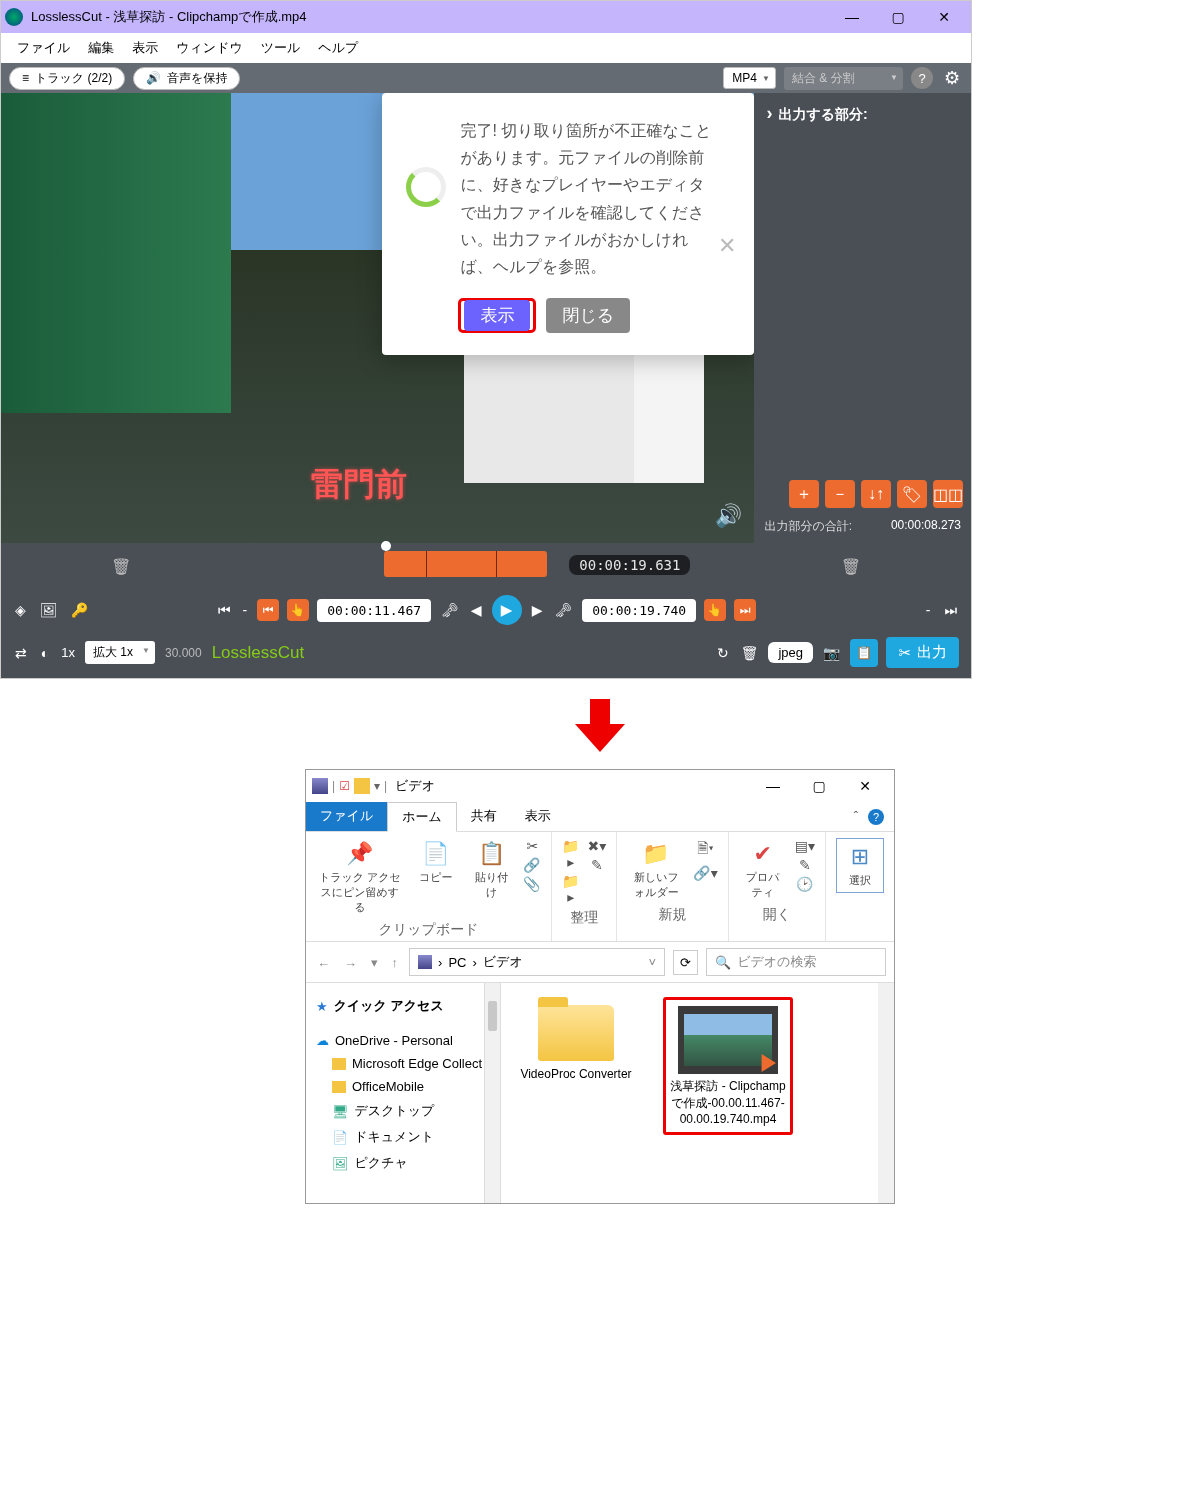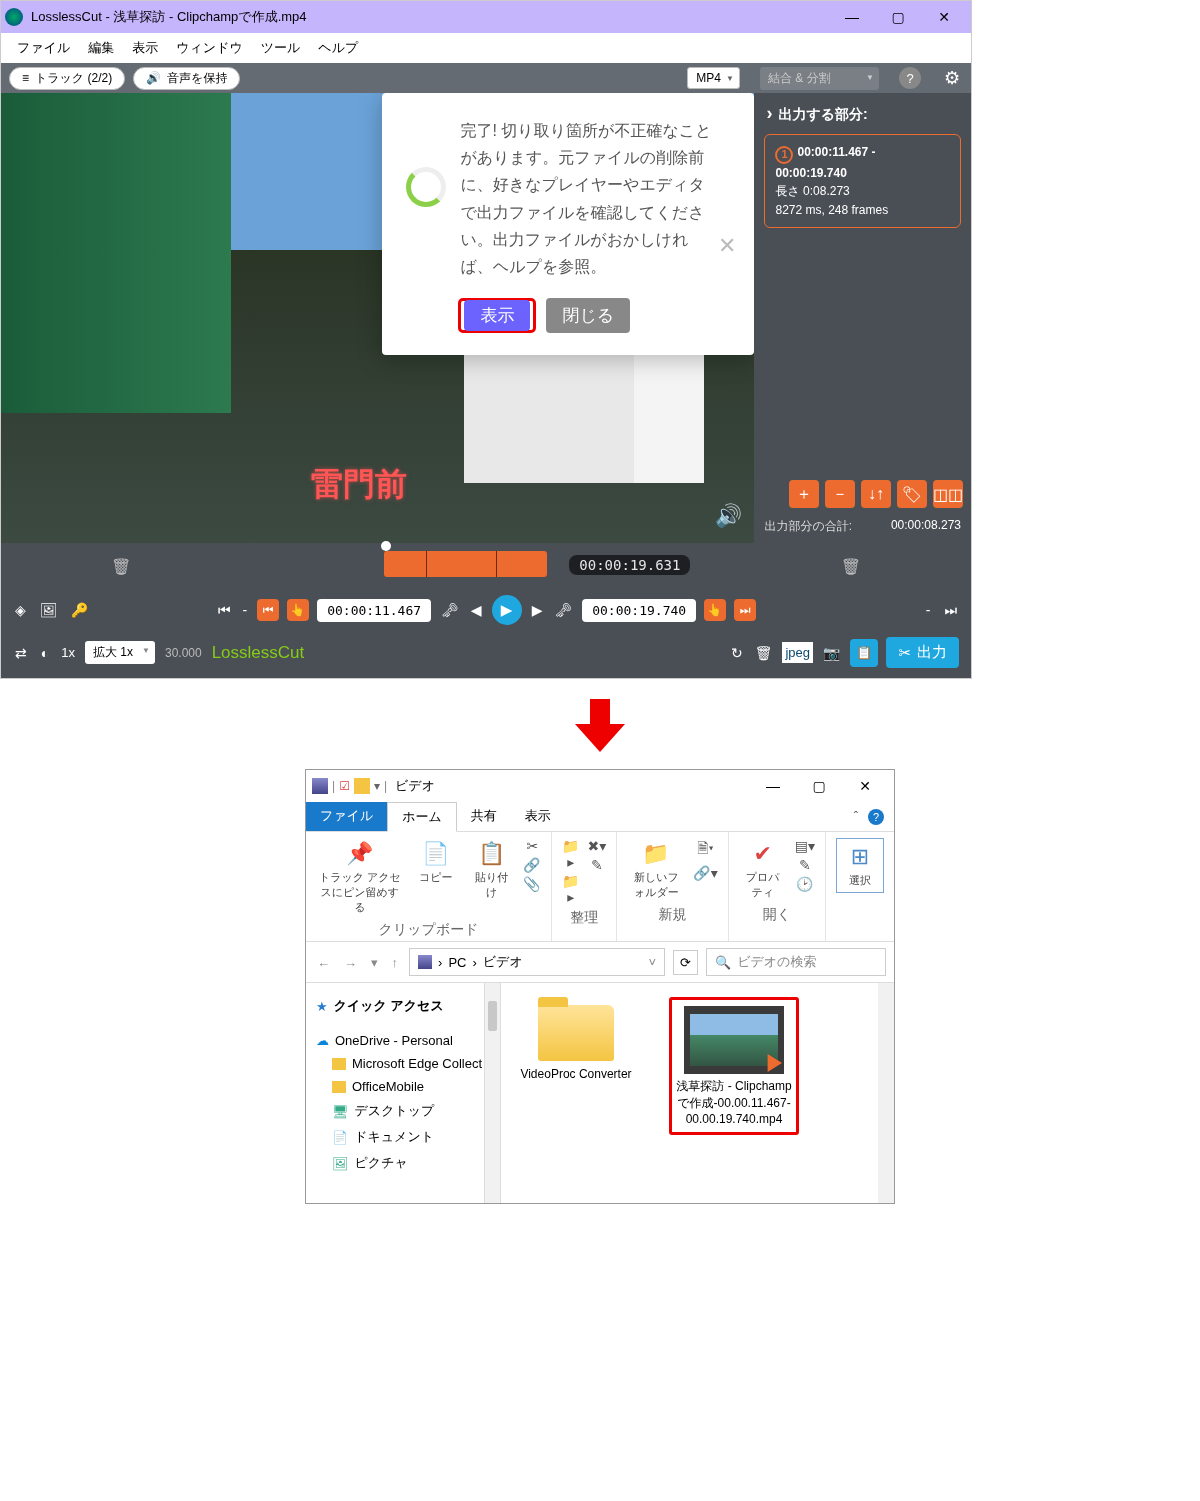--- a/index.html
+++ b/index.html
@@ -11,21 +11,21 @@
 .lc-logo { width: 18px; height: 18px; border-radius: 50%; background: radial-gradient(circle,#0a6 0,#048 100%); margin-right: 8px; }
 .lc-title { font-size: 13px; }
 .lc-winbtns { margin-left: auto; display: flex; }
 .lc-winbtn { width: 46px; height: 28px; display: flex; align-items: center; justify-content: center; font-size: 14px; cursor: pointer; }
 
 .lc-menubar { display: flex; gap: 2px; padding: 4px 8px; font-size: 13px; }
 .lc-menuitem { padding: 2px 8px; cursor: pointer; }
 
 .lc-toolbar { display: flex; align-items: center; height: 30px; padding: 0 8px; gap: 8px; background: #646b72; position: relative; }
 .lc-pillbtn { display: inline-flex; align-items: center; background: #fff; border: 1px solid #bbb; border-radius: 14px; padding: 2px 12px; font-size: 12px; gap: 6px; cursor: pointer; }
-.lc-toolright { margin-left: auto; display: flex; align-items: center; gap: 20px; }
+.lc-toolright { margin-left: auto; display: flex; align-items: center; gap: 8px; }
 .lc-dropdown { background: #fff; border: 1px solid #bbb; border-radius: 3px; font-size: 12px; padding: 3px 18px 3px 8px; position: relative; }
 .lc-dropdown:after { content: "▼"; font-size: 8px; position: absolute; right: 5px; top: 6px; color: #666; }
 .lc-mergesplit { background: #7a7f85; color: #ccc; font-size: 12px; padding: 3px 18px 3px 8px; border-radius: 3px; width: 119px; position: relative; }
 .lc-mergesplit:after { content: "▼"; font-size: 8px; position: absolute; right: 5px; top: 6px; }
 .lc-iconbtn-round { width: 22px; height: 22px; border-radius: 50%; background: #888; color: #fff; display: flex; align-items: center; justify-content: center; font-size: 13px; cursor: pointer; }
 
 .lc-body { display: flex; background: #4a4f56; }
 .lc-video { width: 755px; height: 450px; position: relative; overflow: hidden; background: linear-gradient(180deg,#6ba3d9 0%,#6ba3d9 35%,#2a3526 35%,#3c4a42 100%); }
 .lc-video .bldg { position: absolute; left: 0; top: 0; width: 230px; height: 320px; background: linear-gradient(90deg,#1a5c3a,#2d7a4f); }
 .lc-video .truck { position: absolute; right: 60px; bottom: 60px; width: 230px; height: 200px; background: #e8e8e8; }
@@ -74,21 +74,21 @@
 .lc-timebox { background: #fff; color: #000; font-family: monospace; padding: 4px 10px; border-radius: 4px; font-size: 13px; }
 .lc-navicon { color: #fff; font-size: 14px; cursor: pointer; padding: 0 2px; }
 .lc-ctl1-right { position: absolute; right: 12px; display: flex; gap: 10px; }
 
 .lc-ctl2 { justify-content: space-between; }
 .lc-ctl2 .left { display: flex; gap: 10px; align-items: center; }
 .lc-ctl2 .right { display: flex; gap: 8px; align-items: center; }
 .lc-zoombox { background: #fff; color: #000; padding: 3px 22px 3px 8px; border-radius: 3px; font-size: 12px; position: relative;}
 .lc-zoombox:after { content:"▼"; position:absolute; right:5px; top:5px; font-size:8px; color:#888;}
 .lc-watermark { color: #84cc16; font-size: 17px; }
-.lc-jpegbox { background:#fff; color:#0c4a6e; padding:3px 3px; border-radius:0; font-size:13px; }
+.lc-jpegbox { background:#fff; color:#000000; padding:3px 10px; border-radius:6px; font-size:13px; }
 .lc-export { background: #1fa8e0; color: #fff; padding: 6px 12px; border-radius: 4px; font-size: 15px; display: flex; gap: 6px; align-items: center; cursor: pointer; }
 .lc-bluesq { width:28px; height:28px; background:#1fa8e0; border-radius:4px; display:flex;align-items:center;justify-content:center; cursor:pointer;}
 
 
 .big-arrow { width: 60px; height: 60px; margin: 15px auto; display: block; }
 
 
 .exp-window { width: 590px; margin: 0 auto; border: 1px solid #999; background: #fff; position: relative; }
 .exp-titlebar { display: flex; align-items: center; height: 32px; padding: 0 6px; background: #fff; }
 .exp-tabicons { display: flex; gap: 4px; align-items: center; font-size: 12px; }
@@ -117,21 +117,21 @@
 .exp-refresh { border:1px solid #ccc; padding:4px 6px; cursor:pointer;}
 .exp-search { border:1px solid #ccc; padding:4px 8px; width:180px; color:#888; display:flex; gap:6px; align-items:center;}
 
 .exp-body { display:flex; height:220px; }
 .exp-tree { width:195px; border-right:1px solid #ddd; font-size:13px; padding:10px 4px 4px 8px; overflow:hidden; position:relative;}
 .exp-tree-item { display:flex; align-items:center; gap:6px; padding:4px 2px; cursor:pointer; white-space:nowrap;}
 .exp-tree-sub { padding-left: 18px; }
 .exp-scroll { position:absolute; right:0; top:0; bottom:0; width:16px; background:#f1f1f1; border-left:1px solid #ddd;}
 .exp-scroll:before{content:"";position:absolute;top:18px;left:3px;right:3px;height:30px;background:#c8c8c8;border-radius:2px;}
 
-.exp-files { flex:1; padding:14px 10px; display:flex; gap:28px; align-items:flex-start; position:relative;}
+.exp-files { flex:1; padding:14px 10px; display:flex; gap:22px; align-items:flex-start; position:relative;}
 .exp-file { width:130px; text-align:center; font-size:12px; cursor:pointer;}
 .exp-folder-icn { width:76px; height:56px; margin:8px auto 6px; background:linear-gradient(180deg,#ffe49a,#f4c542); border-radius:2px 6px 3px 3px; position:relative; }
 .exp-folder-icn:before{content:"";position:absolute;left:0;top:-8px;width:30px;height:10px;background:#f4c542;border-radius:3px 3px 0 0;}
 .exp-vidthumb { width:100px; height:68px; margin:0 auto 4px; background:linear-gradient(180deg,#8fbce4 0,#8fbce4 40%,#486 40%,#354 100%); border:8px solid #3a3a3a; border-left-width:6px; border-right-width:6px; position:relative;}
 .exp-vidthumb:after { content:""; position:absolute; right:-4px; bottom:-6px; width:18px;height:18px; background:#ed6b2e; clip-path:polygon(20% 0,100% 50%,20% 100%);}
 .exp-file.hl { border:3px solid #e00; padding:6px 3px; border-radius:3px;}
 .exp-file-scroll { position:absolute; right:0; top:0; bottom:0; width:16px; background:#f1f1f1;}
 </style>
 </head>
 <body>
@@ -191,25 +191,20 @@
           <span class="lc-btn-show-hl">
             <span class="lc-btn-show">表示</span>
           </span>
           <span class="lc-btn-close">閉じる</span>
         </div>
       </div>
     </div>
 
     <div class="lc-right">
       <div class="lc-r-head">出力する部分:</div>
-      <div class="lc-seg">
-        <div><span class="lc-seg-badge">1</span><b>00:00:11.467 - 00:00:19.740</b></div>
-        <div>長さ 0:08.273</div>
-        <div>8272 ms, 248 frames</div>
-      </div>
       <div class="lc-r-icons">
         <span class="lc-oricon">＋</span>
         <span class="lc-oricon">－</span>
         <span class="lc-oricon">↓↑</span>
         <span class="lc-oricon">🏷</span>
         <span class="lc-oricon">◫◫</span>
       </div>
       <div class="lc-r-total">
         <span>出力部分の合計:</span>
         <span style="color:#fff">00:00:08.273</span>

